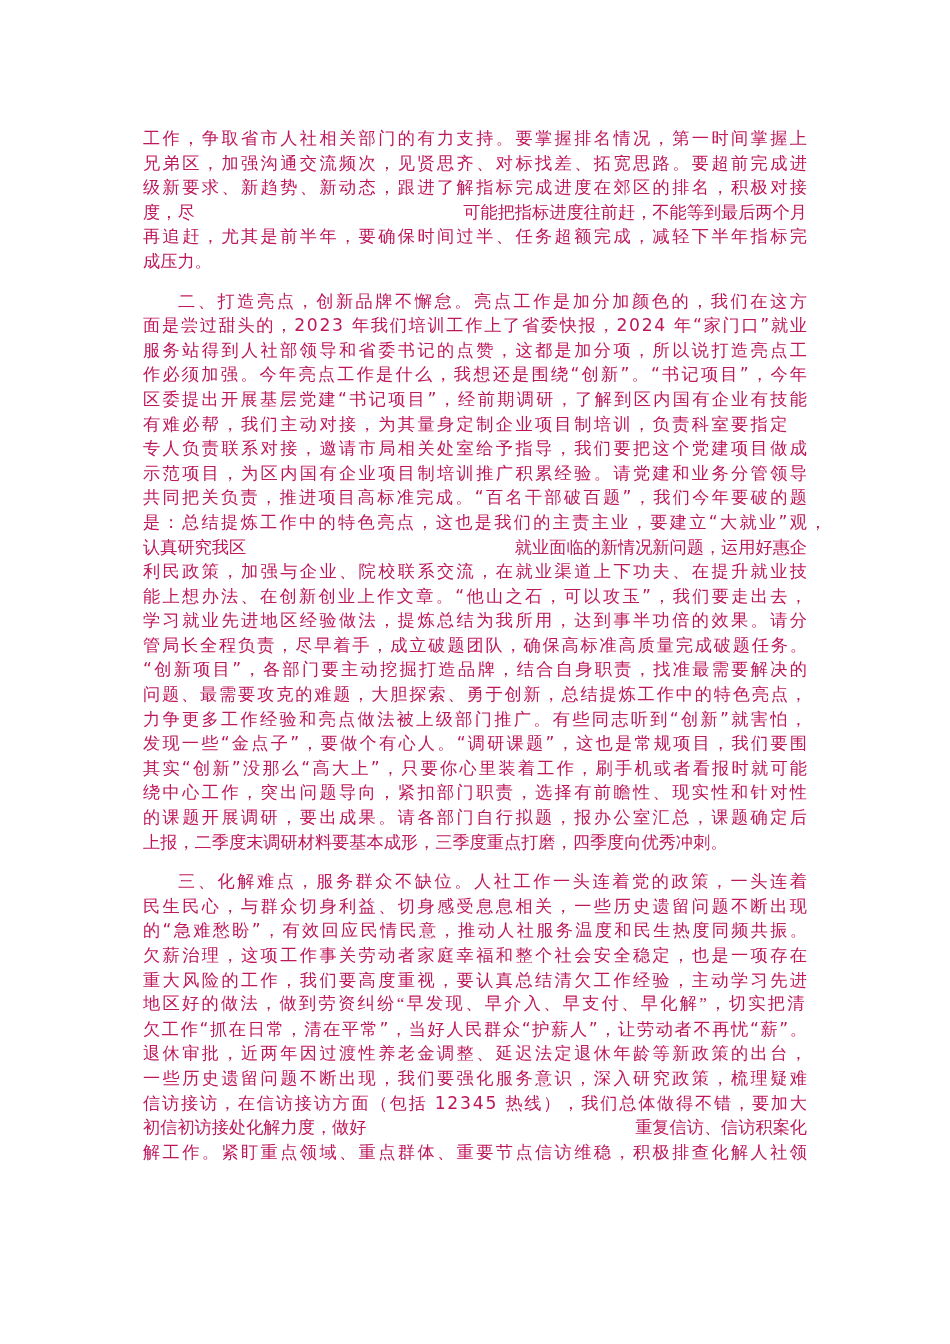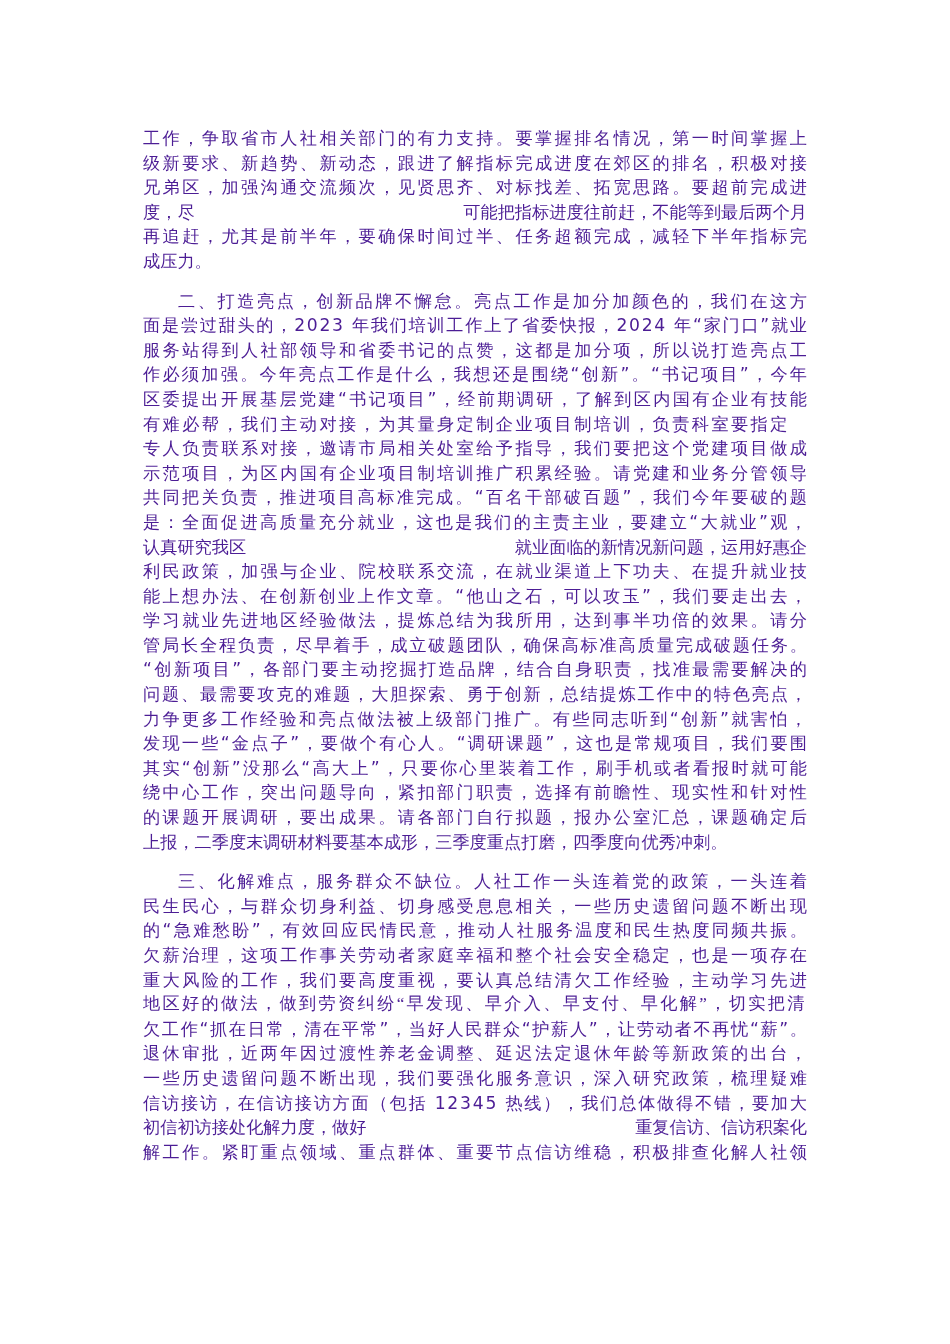--- a/index.html
+++ b/index.html
@@ -1,44 +1,44 @@
 <!DOCTYPE html>
 <html><head>
 <meta charset="utf-8">
 <style>
   html, body { margin:0; padding:0; background:#ffffff; }
   body { width:950px; height:1344px; position:relative; overflow:hidden; }
   .page {
     position:absolute; left:143px; top:126px; width:664px;
     font-family:"DejaVu Sans","Liberation Sans",sans-serif;
-    font-size:17.2px; color:#4c1d95;
+    font-size:17.2px; color:#be185d;
   }
   .para { margin:0 0 15px 0; }
   .line {
     height:24.6px; line-height:24.6px; white-space:nowrap;
     display:flex; justify-content:space-between; overflow:visible;
   }
   .line .seg { white-space:pre; }
   .line.last { justify-content:flex-start; }
   .indent { padding-left:35px; }
 </style>
 </head>
 <body>
 
 <div class="page">
 
   <div class="para">
     <div class="line">
         <span class="seg" style="letter-spacing: 2.41288px;">工作，争取省市人社相关部门的有力支持。要掌握排名情况，第一时间掌握上</span>
       </div>
     <div class="line">
-        <span class="seg" style="letter-spacing: 2.41288px;">级新要求、新趋势、新动态，跟进了解指标完成进度在郊区的排名，积极对接</span>
+        <span class="seg" style="letter-spacing: 2.41288px;">兄弟区，加强沟通交流频次，见贤思齐、对标找差、拓宽思路。要超前完成进</span>
       </div>
     <div class="line">
-        <span class="seg" style="letter-spacing: 2.41288px;">兄弟区，加强沟通交流频次，见贤思齐、对标找差、拓宽思路。要超前完成进</span>
+        <span class="seg" style="letter-spacing: 2.41288px;">级新要求、新趋势、新动态，跟进了解指标完成进度在郊区的排名，积极对接</span>
       </div>
     <div class="line">
         <span class="seg">度，尽</span>
         <span class="seg">可能把指标进度往前赶，不能等到最后两个月</span>
       </div>
     <div class="line">
         <span class="seg" style="letter-spacing: 2.41288px;">再追赶，尤其是前半年，要确保时间过半、任务超额完成，减轻下半年指标完</span>
       </div>
     <div class="line last">
         <span class="seg">成压力。</span>
@@ -67,21 +67,21 @@
     <div class="line">
         <span class="seg" style="letter-spacing: 2.41288px;">专人负责联系对接，邀请市局相关处室给予指导，我们要把这个党建项目做成</span>
       </div>
     <div class="line">
         <span class="seg" style="letter-spacing: 2.41288px;">示范项目，为区内国有企业项目制培训推广积累经验。请党建和业务分管领导</span>
       </div>
     <div class="line">
         <span class="seg" style="letter-spacing: 2.32353px;">共同把关负责，推进项目高标准完成。“百名干部破百题”，我们今年要破的题</span>
       </div>
     <div class="line">
-        <span class="seg" style="letter-spacing: 2.32353px;">是：全面促进高质量充分就业，这也是我们的主责主业，要建立“大就业”观，</span>
+        <span class="seg" style="letter-spacing: 2.32353px;">是：总结提炼工作中的特色亮点，这也是我们的主责主业，要建立“大就业”观，</span>
       </div>
     <div class="line">
         <span class="seg">认真研究我区</span>
         <span class="seg">就业面临的新情况新问题，运用好惠企</span>
       </div>
     <div class="line">
         <span class="seg" style="letter-spacing: 2.41288px;">利民政策，加强与企业、院校联系交流，在就业渠道上下功夫、在提升就业技</span>
       </div>
     <div class="line">
         <span class="seg" style="letter-spacing: 2.32353px;">能上想办法、在创新创业上作文章。“他山之石，可以攻玉”，我们要走出去，</span>

